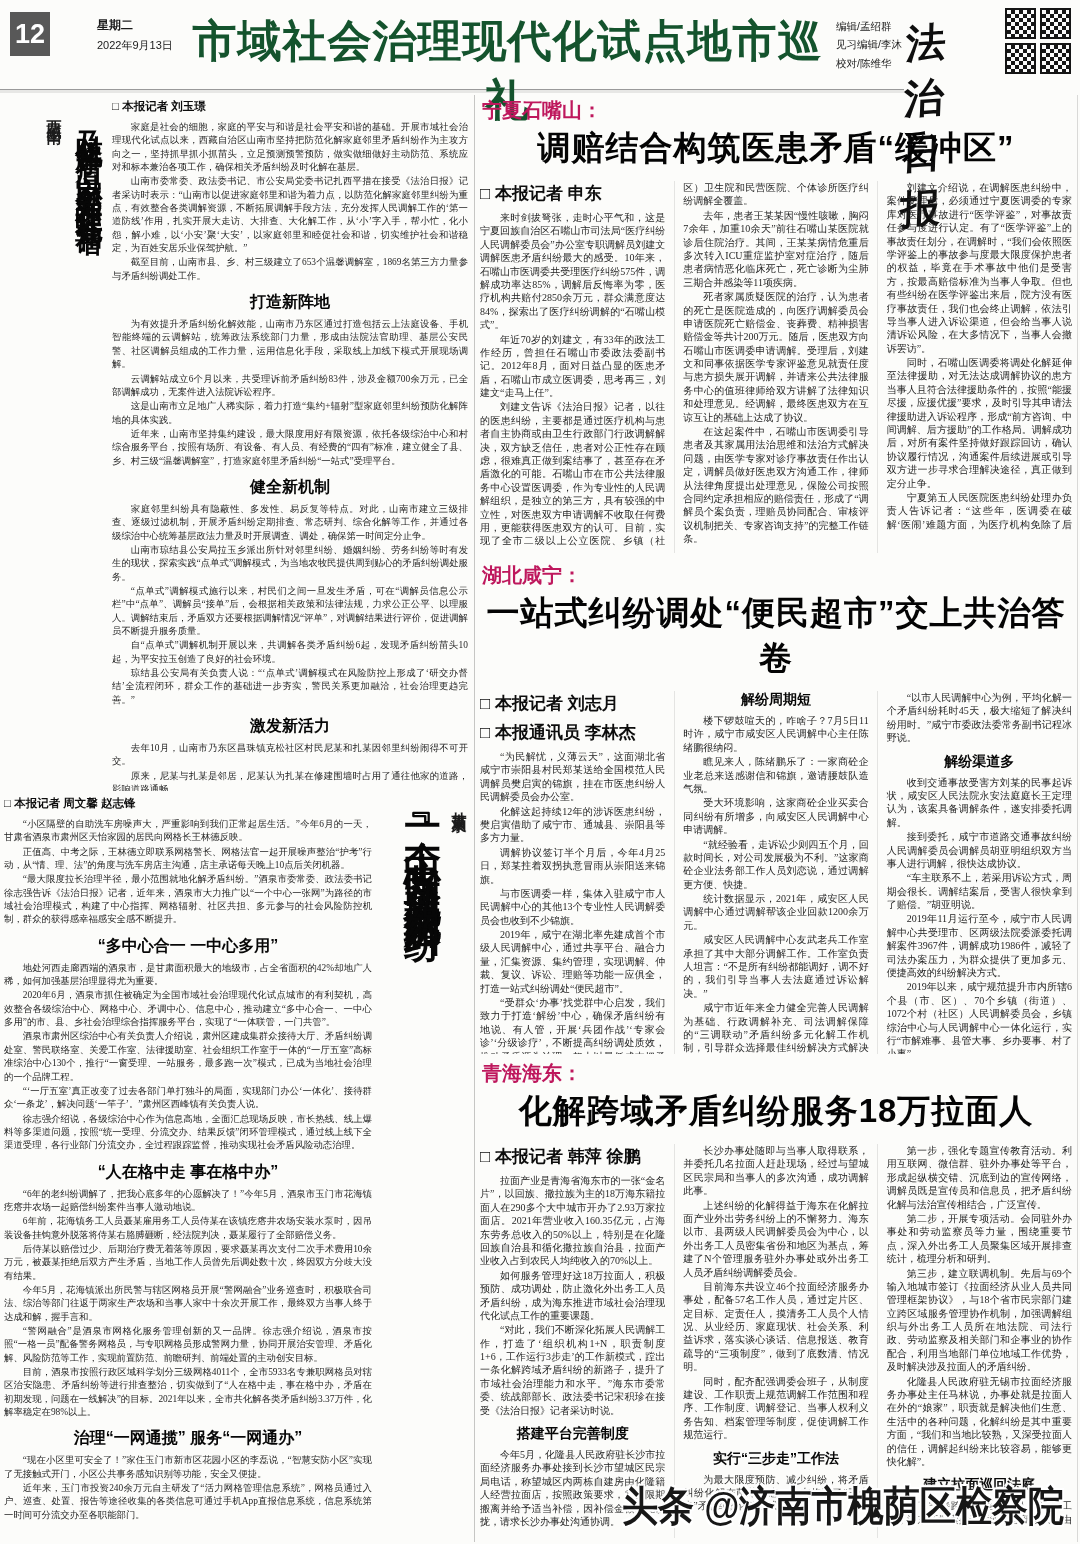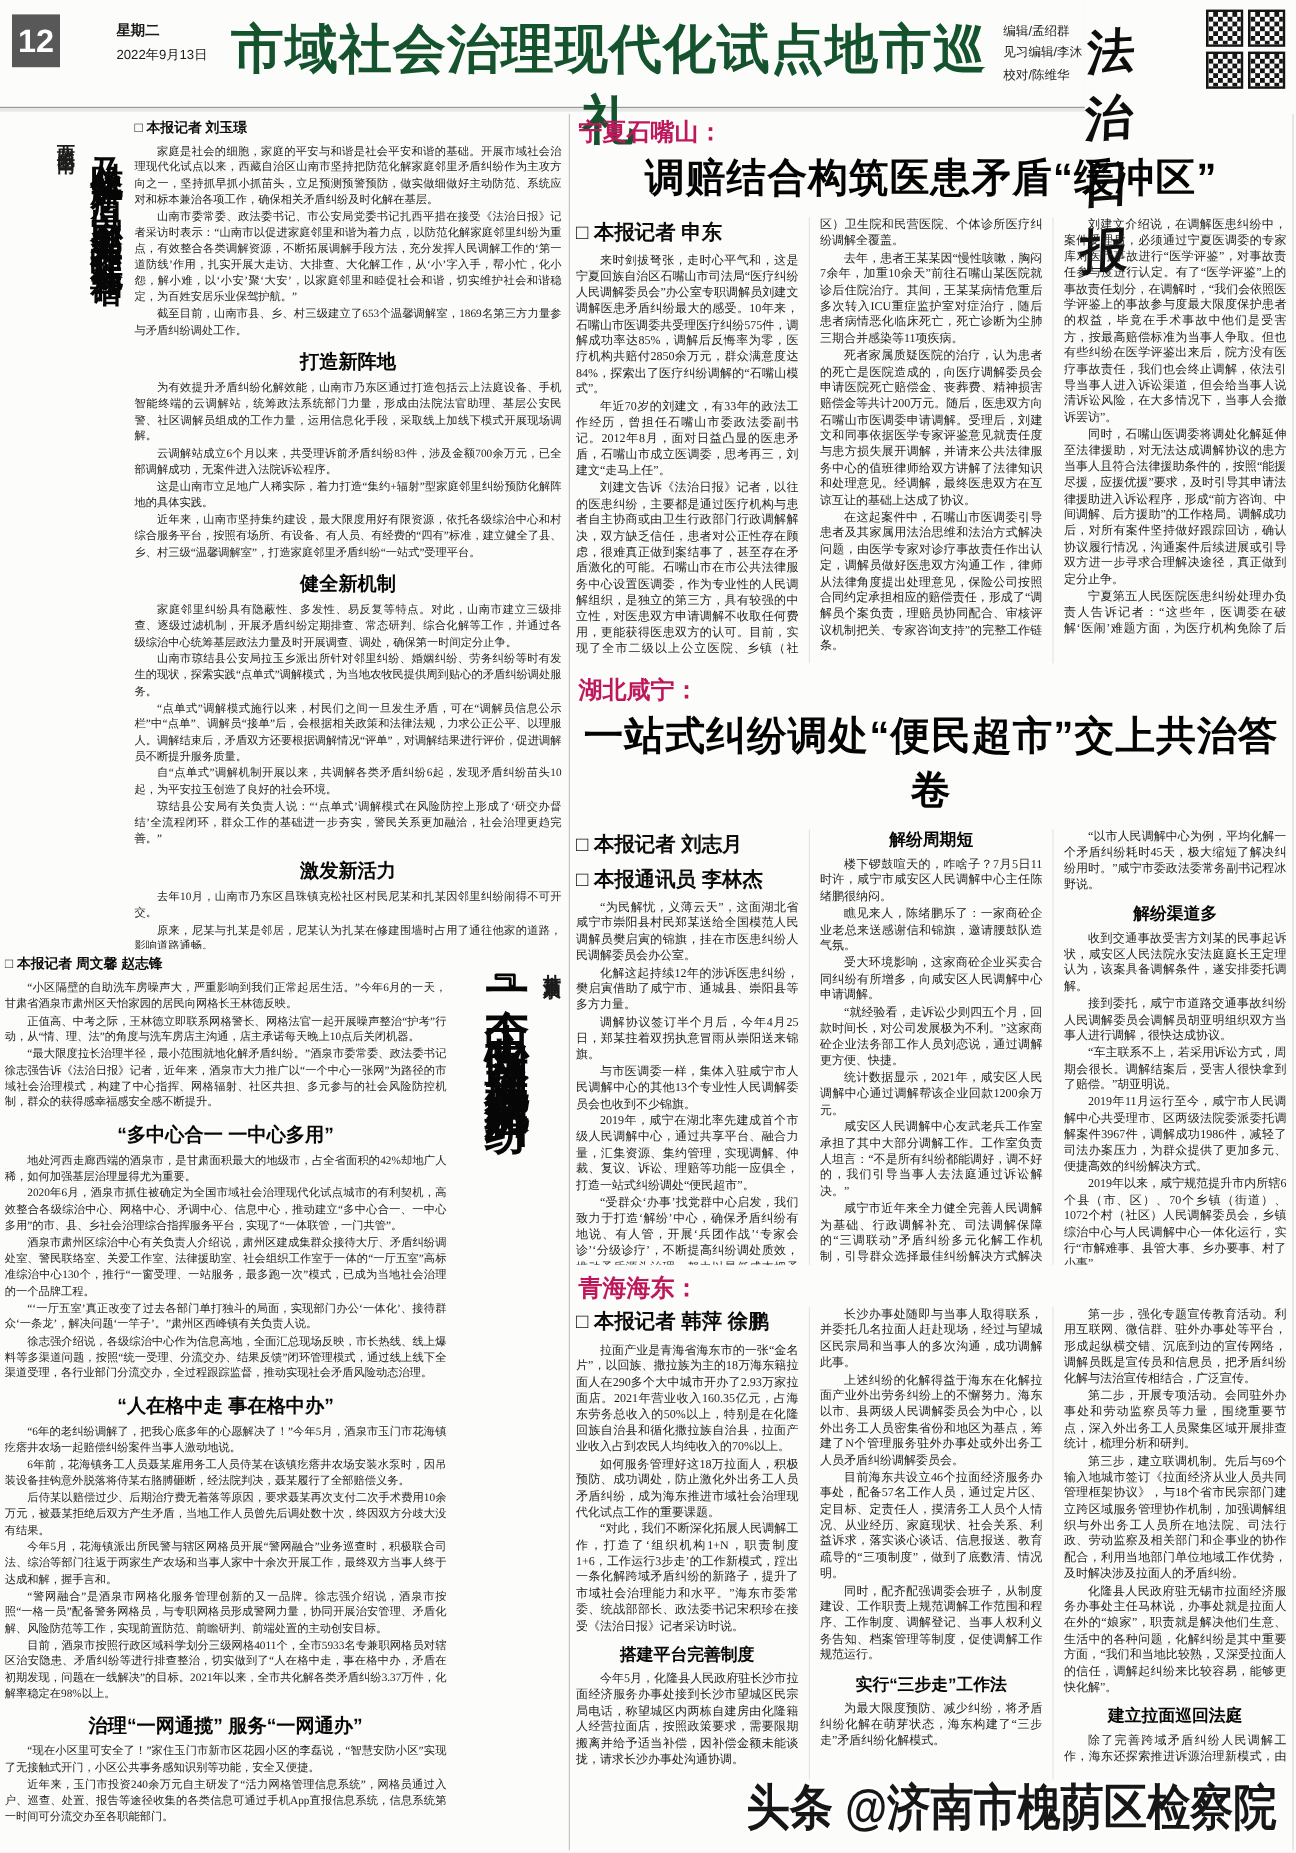--- a/index.html
+++ b/index.html
@@ -207,20 +207,21 @@
         <p class="para">接到委托，咸宁市道路交通事故纠纷人民调解委员会调解员胡亚明组织双方当事人进行调解，很快达成协议。</p>
         <p class="para">“车主联系不上，若采用诉讼方式，周期会很长。调解结案后，受害人很快拿到了赔偿。”胡亚明说。</p>
         <p class="para">2019年11月运行至今，咸宁市人民调解中心共受理市、区两级法院委派委托调解案件3967件，调解成功1986件，减轻了司法办案压力，为群众提供了更加多元、便捷高效的纠纷解决方式。</p>
         <p class="para">2019年以来，咸宁规范提升市内所辖6个县（市、区）、70个乡镇（街道）、1072个村（社区）人民调解委员会，乡镇综治中心与人民调解中心一体化运行，实行“市解难事、县管大事、乡办要事、村了小事”。</p>
         <p class="para">咸宁积极探索“互联网+调解”模式，打造矛盾纠纷线上调解平台，运用手机App、小程序等，实现纠纷调解在线上流转，以信息智能化支撑矛盾纠纷多元化解。</p>
       </div>
   </section>
 
   <section class="rart qinghai">
     <div class="kicker">青海海东：</div>
+    <h2 class="headline">化解跨域矛盾纠纷服务18万拉面人</h2>
     <div class="cols">
         <div class="byline">□ 本报记者 韩萍 徐鹏</div>
         <p class="para">拉面产业是青海省海东市的一张“金名片”，以回族、撒拉族为主的18万海东籍拉面人在290多个大中城市开办了2.93万家拉面店。2021年营业收入160.35亿元，占海东劳务总收入的50%以上，特别是在化隆回族自治县和循化撒拉族自治县，拉面产业收入占到农民人均纯收入的70%以上。</p>
         <p class="para">如何服务管理好这18万拉面人，积极预防、成功调处，防止激化外出务工人员矛盾纠纷，成为海东推进市域社会治理现代化试点工作的重要课题。</p>
         <p class="para">“对此，我们不断深化拓展人民调解工作，打造了‘组织机构1+N，职责制度1+6，工作运行3步走’的工作新模式，蹚出一条化解跨域矛盾纠纷的新路子，提升了市域社会治理能力和水平。”海东市委常委、统战部部长、政法委书记宋积珍在接受《法治日报》记者采访时说。</p>
         <h3 class="subhead">搭建平台完善制度</h3>
         <p class="para">今年5月，化隆县人民政府驻长沙市拉面经济服务办事处接到长沙市望城区民宗局电话，称望城区内两栋自建房由化隆籍人经营拉面店，按照政策要求，需要限期搬离并给予适当补偿，因补偿金额未能谈拢，请求长沙办事处沟通协调。</p>
         <p class="para">长沙办事处随即与当事人取得联系，并委托几名拉面人赶赴现场，经过与望城区民宗局和当事人的多次沟通，成功调解此事。</p>
         <p class="para">上述纠纷的化解得益于海东在化解拉面产业外出劳务纠纷上的不懈努力。海东以市、县两级人民调解委员会为中心，以外出务工人员密集省份和地区为基点，筹建了N个管理服务驻外办事处或外出务工人员矛盾纠纷调解委员会。</p>
         <p class="para">目前海东共设立46个拉面经济服务办事处，配备57名工作人员，通过定片区、定目标、定责任人，摸清务工人员个人情况、从业经历、家庭现状、社会关系、利益诉求，落实谈心谈话、信息报送、教育疏导的“三项制度”，做到了底数清、情况明。</p>

